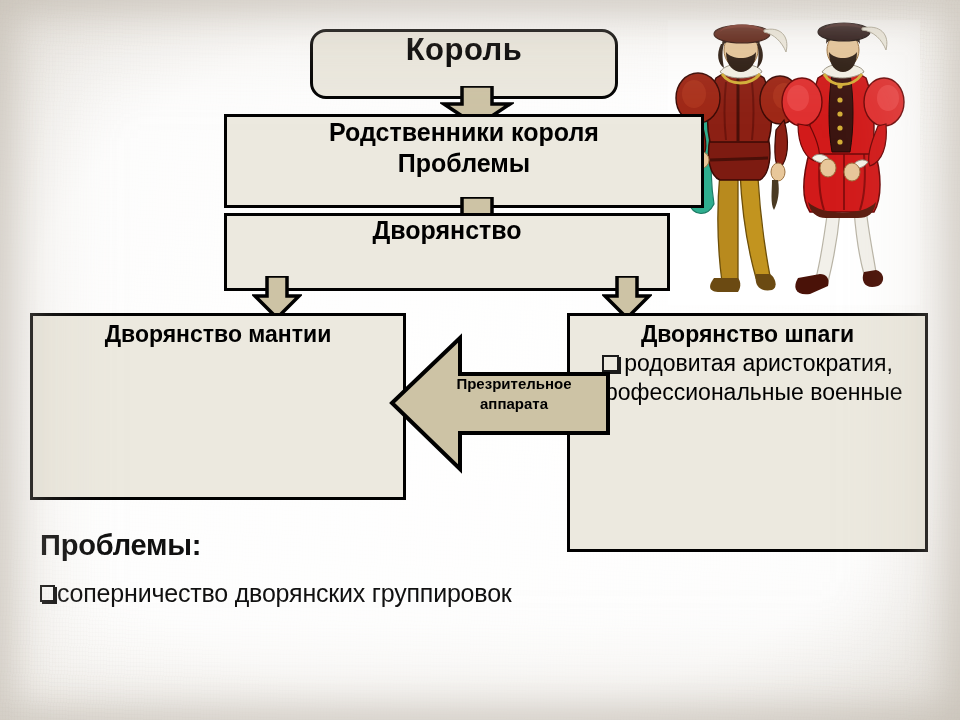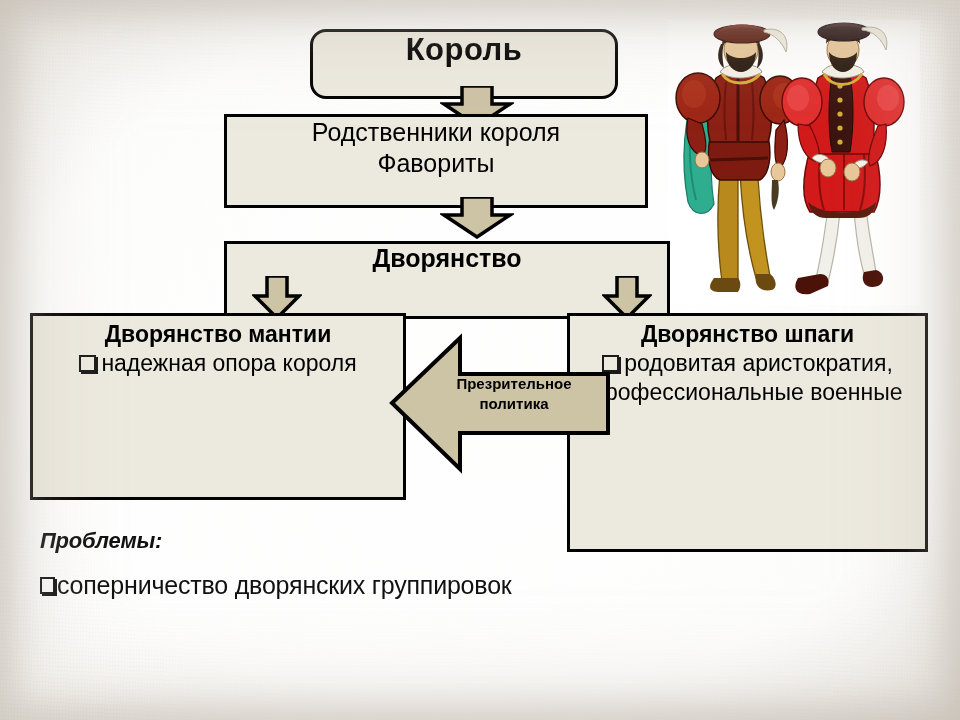--- a/index.html
+++ b/index.html
@@ -56,35 +56,34 @@
     height: 70px;
     border-radius: 16px;
     font-size: 31px;
     font-weight: bold;
     letter-spacing: 0.5px;
   }
 
   #relatives-box {
     left: 224px;
     top: 114px;
-    width: 424px;
+    width: 480px;
     height: 94px;
     font-size: 25px;
-    font-weight: normal;
+    font-weight: bold;
     line-height: 1.22;
   }
 
   #nobility-box {
     left: 224px;
     top: 213px;
     width: 446px;
     height: 78px;
     font-size: 25px;
     font-weight: bold;
-    margin-top: 28px;
   }
 
   #robe-box {
     left: 30px;
     top: 313px;
     width: 376px;
     height: 187px;
     font-size: 23px;
     line-height: 1.25;
     padding: 4px 20px;
@@ -175,25 +174,24 @@
 
   
   #problems {
     position: absolute;
     left: 40px;
     top: 528px;
     width: 890px;
     color: #111;
   }
   #problems-title {
-    font-size: 22px;
+    font-size: 29px;
     font-weight: bold;
     line-height: 1.18;
     letter-spacing: -0.2px;
-    font-style: italic;
   }
   .problem-item {
     font-size: 25px;
     line-height: 1.2;
     margin-top: 16px;
     letter-spacing: -0.2px;
   }
   .problem-item.justified {
     text-align: justify;
   }
@@ -319,21 +317,21 @@
   </div>
 
   <div class="arrow" id="arrow-king">
     <svg width="74" height="42" viewBox="0 0 74 42" xmlns="http://www.w3.org/2000/svg">
       <polygon points="22,0 52,0 52,18 70,18 37,40 4,18 22,18" fill="#cdc3a5" stroke="#000000" stroke-width="3.5" stroke-linejoin="miter"></polygon>
     </svg>
   </div>
 
   <div class="box" id="relatives-box">
     <span>Родственники короля</span>
-    <span>Фавориты</span>
+    <span>Проблемы</span>
   </div>
 
   <div class="arrow" id="arrow-relatives">
     <svg width="74" height="42" viewBox="0 0 74 42" xmlns="http://www.w3.org/2000/svg">
       <polygon points="22,0 52,0 52,18 70,18 37,40 4,18 22,18" fill="#cdc3a5" stroke="#000000" stroke-width="3.5" stroke-linejoin="miter"></polygon>
     </svg>
   </div>
 
   <div class="box" id="nobility-box">
     <span>Дворянство</span>
@@ -346,42 +344,39 @@
   </div>
   <div class="arrow" id="arrow-right">
     <svg width="50" height="44" viewBox="0 0 50 44" xmlns="http://www.w3.org/2000/svg">
       <polygon points="15,0 35,0 35,20 47,20 25,42 3,20 15,20" fill="#cdc3a5" stroke="#000000" stroke-width="3.5" stroke-linejoin="miter"></polygon>
     </svg>
   </div>
 
   <div class="box" id="robe-box">
     <div class="box-title">Дворянство мантии</div>
     <div class="bullets">
-      <div class="bullet-line">
-        <span class="sq"></span><span>надежная опора короля</span>
-      </div>
     </div>
   </div>
 
   <div class="box" id="sword-box">
     <div class="box-title">Дворянство шпаги</div>
     <div class="bullets">
       <div class="bullet-line">
         <span class="sq"></span><span>родовитая аристократия, профессиональные военные</span>
       </div>
     </div>
   </div>
 
   <div id="scorn-arrow">
     <svg width="222" height="147" viewBox="0 0 222 147" xmlns="http://www.w3.org/2000/svg">
       <polygon points="4,73 72,8 72,44 220,44 220,103 72,103 72,139" fill="#cdc3a5" stroke="#000000" stroke-width="4" stroke-linejoin="miter"></polygon>
     </svg>
     <div id="scorn-label">
       <span>Презрительное</span><br>
-      <span>политика</span>
+      <span>аппарата</span>
     </div>
   </div>
 
   <div id="problems">
     <div id="problems-title">Проблемы:</div>
     <div class="problem-item">
       <span class="sq-sm"></span><span>соперничество дворянских группировок</span>
     </div>
   </div>
 

